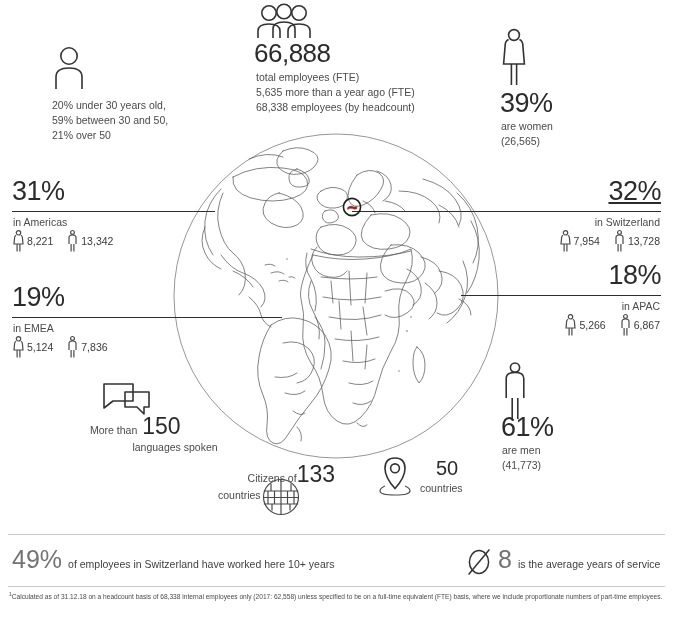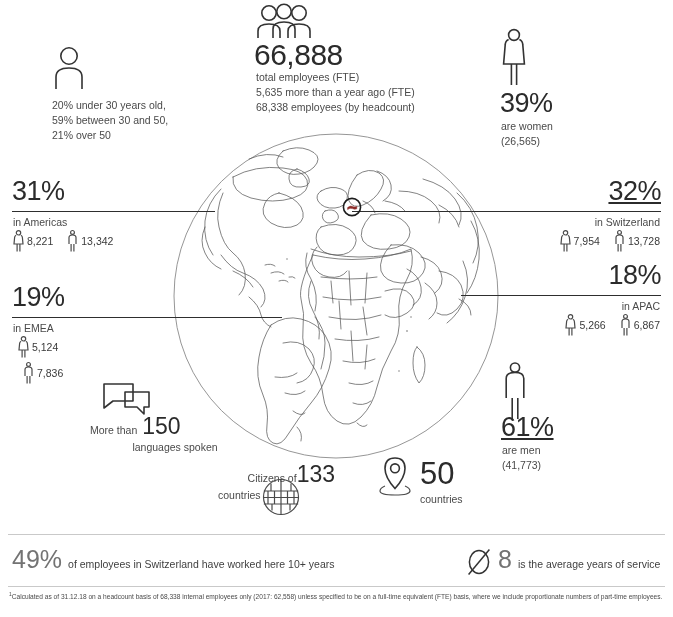--- a/index.html
+++ b/index.html
@@ -149,21 +149,21 @@
 <div class="abs" style="left:256px;top:4px;">
   <svg width="56" height="34" viewBox="0 0 56 34">
     <circle class="ic" cx="13" cy="9" r="7.2"></circle>
     <circle class="ic" cx="28" cy="7.5" r="7.2"></circle>
     <circle class="ic" cx="43" cy="9" r="7.2"></circle>
     <path class="ic" d="M2 34 V27 Q2 20 13 20 Q24 20 24 27 V34"></path>
     <path class="ic" d="M17 34 V25 Q17 18 28 18 Q39 18 39 25 V34"></path>
     <path class="ic" d="M32 34 V27 Q32 20 43 20 Q54 20 54 27 V34"></path>
   </svg>
 </div>
-<div class="abs big" style="left:254px;top:40px;font-size:30px;">66,888</div>
+<div class="abs big" style="left:254px;top:40px;font-size:26px;">66,888</div>
 <div class="abs lbl" style="left:256px;top:70px;width:250px;">
   <div>total employees (FTE)</div>
   <div>5,635 more than a year ago (FTE)</div>
   <div>68,338 employees (by headcount)</div>
 </div>
 
 <div class="abs" style="left:500px;top:28px;">
   <svg width="28" height="58" viewBox="0 0 28 58">
     <circle class="ic" cx="14" cy="7" r="5.4"></circle>
     <path class="ic" d="M8.6 11.5 q-3.4 1.6 -3.4 5.4 L3.6 36 h20.8 L22.8 16.9 q0 -3.8 -3.4 -5.4"></path>
@@ -195,21 +195,21 @@
       <path class="ic-thin" d="M2 14 V7.6 q0 -2.6 3.5 -2.6 q3.5 0 3.5 2.6 V14"></path>
       <path class="ic-thin" d="M4.1 14 V21.5"></path>
         <path class="ic-thin" d="M6.9 14 V21.5"></path>
     </svg>
     <span class="num">13,342</span>
   </div>
 </div>
 
 <div class="abs big" style="left:12px;top:284px;">19%</div>
 <div class="abs lbl" style="left:13px;top:321px;">in EMEA</div>
-<div class="abs row" style="left:13px;top:336px;flex-direction:column;">
+<div class="abs row" style="left:13px;top:336px;">
   <div class="pair">
     <svg width="11" height="22" viewBox="0 0 11 22">
       <circle class="ic-thin" cx="5.5" cy="2.8" r="2.2"></circle>
       <path class="ic-thin" d="M3.1 5.2 q-1.5 0.7 -1.5 2.4 L1 14 h9 L9.4 7.6 q0 -1.7 -1.5 -2.4"></path>
       <path class="ic-thin" d="M4.1 14 V21.5"></path>
         <path class="ic-thin" d="M6.9 14 V21.5"></path>
     </svg>
     <span class="num">5,124</span>
   </div>
   <div class="pair" style="margin-left:10px;">
@@ -323,33 +323,33 @@
 </div>
 
 <div class="abs" style="left:378px;top:456px;">
   <svg width="34" height="42" viewBox="0 0 34 42">
     <path class="ic" d="M17 2 q-10 0 -10 10.5 q0 9 10 20 q10 -11 10 -20 q0 -10.5 -10 -10.5z" stroke-width="1.5"></path>
     <circle class="ic" cx="17" cy="12.3" r="4.4" stroke-width="1.5"></circle>
     <path class="ic-thin" d="M7 30 q-5 2 -5 5 q0 4 15 4 q15 0 15 -4 q0 -3 -5 -5" stroke-width="1.4"></path>
   </svg>
 </div>
 <div class="abs" style="left:420px;top:458px;">
-  <div class="big-sm" style="font-size:31px;">50</div>
+  <div class="big-sm" style="font-size:20px;margin-left:16px;">50</div>
   <div class="lbl" style="margin-top:3px;">countries</div>
 </div>
 
 <div class="abs" style="left:501px;top:362px;">
   <svg width="28" height="58" viewBox="0 0 28 58">
     <circle class="ic" cx="14" cy="5.6" r="4.6"></circle>
     <path class="ic" d="M5.2 36 V16.6 Q5.2 10.4 14 10.4 Q22.8 10.4 22.8 16.6 V36"></path>
     <path class="ic" d="M11.2 36 V57"></path>
     <path class="ic" d="M16.8 36 V57"></path>
   </svg>
 </div>
-<div class="abs big" style="left:501px;top:414px;text-decoration:underline;">61%</div>
+<div class="abs big" style="left:501px;top:414px;">61%</div>
 <div class="abs lbl" style="left:502px;top:443px;">
   <div>are men</div>
   <div>(41,773)</div>
 </div>
 
 <div class="divider" style="left:8px;top:534px;width:657px;"></div>
 
 <div class="abs bottomstat" style="left:12px;top:547px;">
   <span class="v">49%</span>
   <span class="t">of employees in Switzerland have worked here 10+ years</span>

